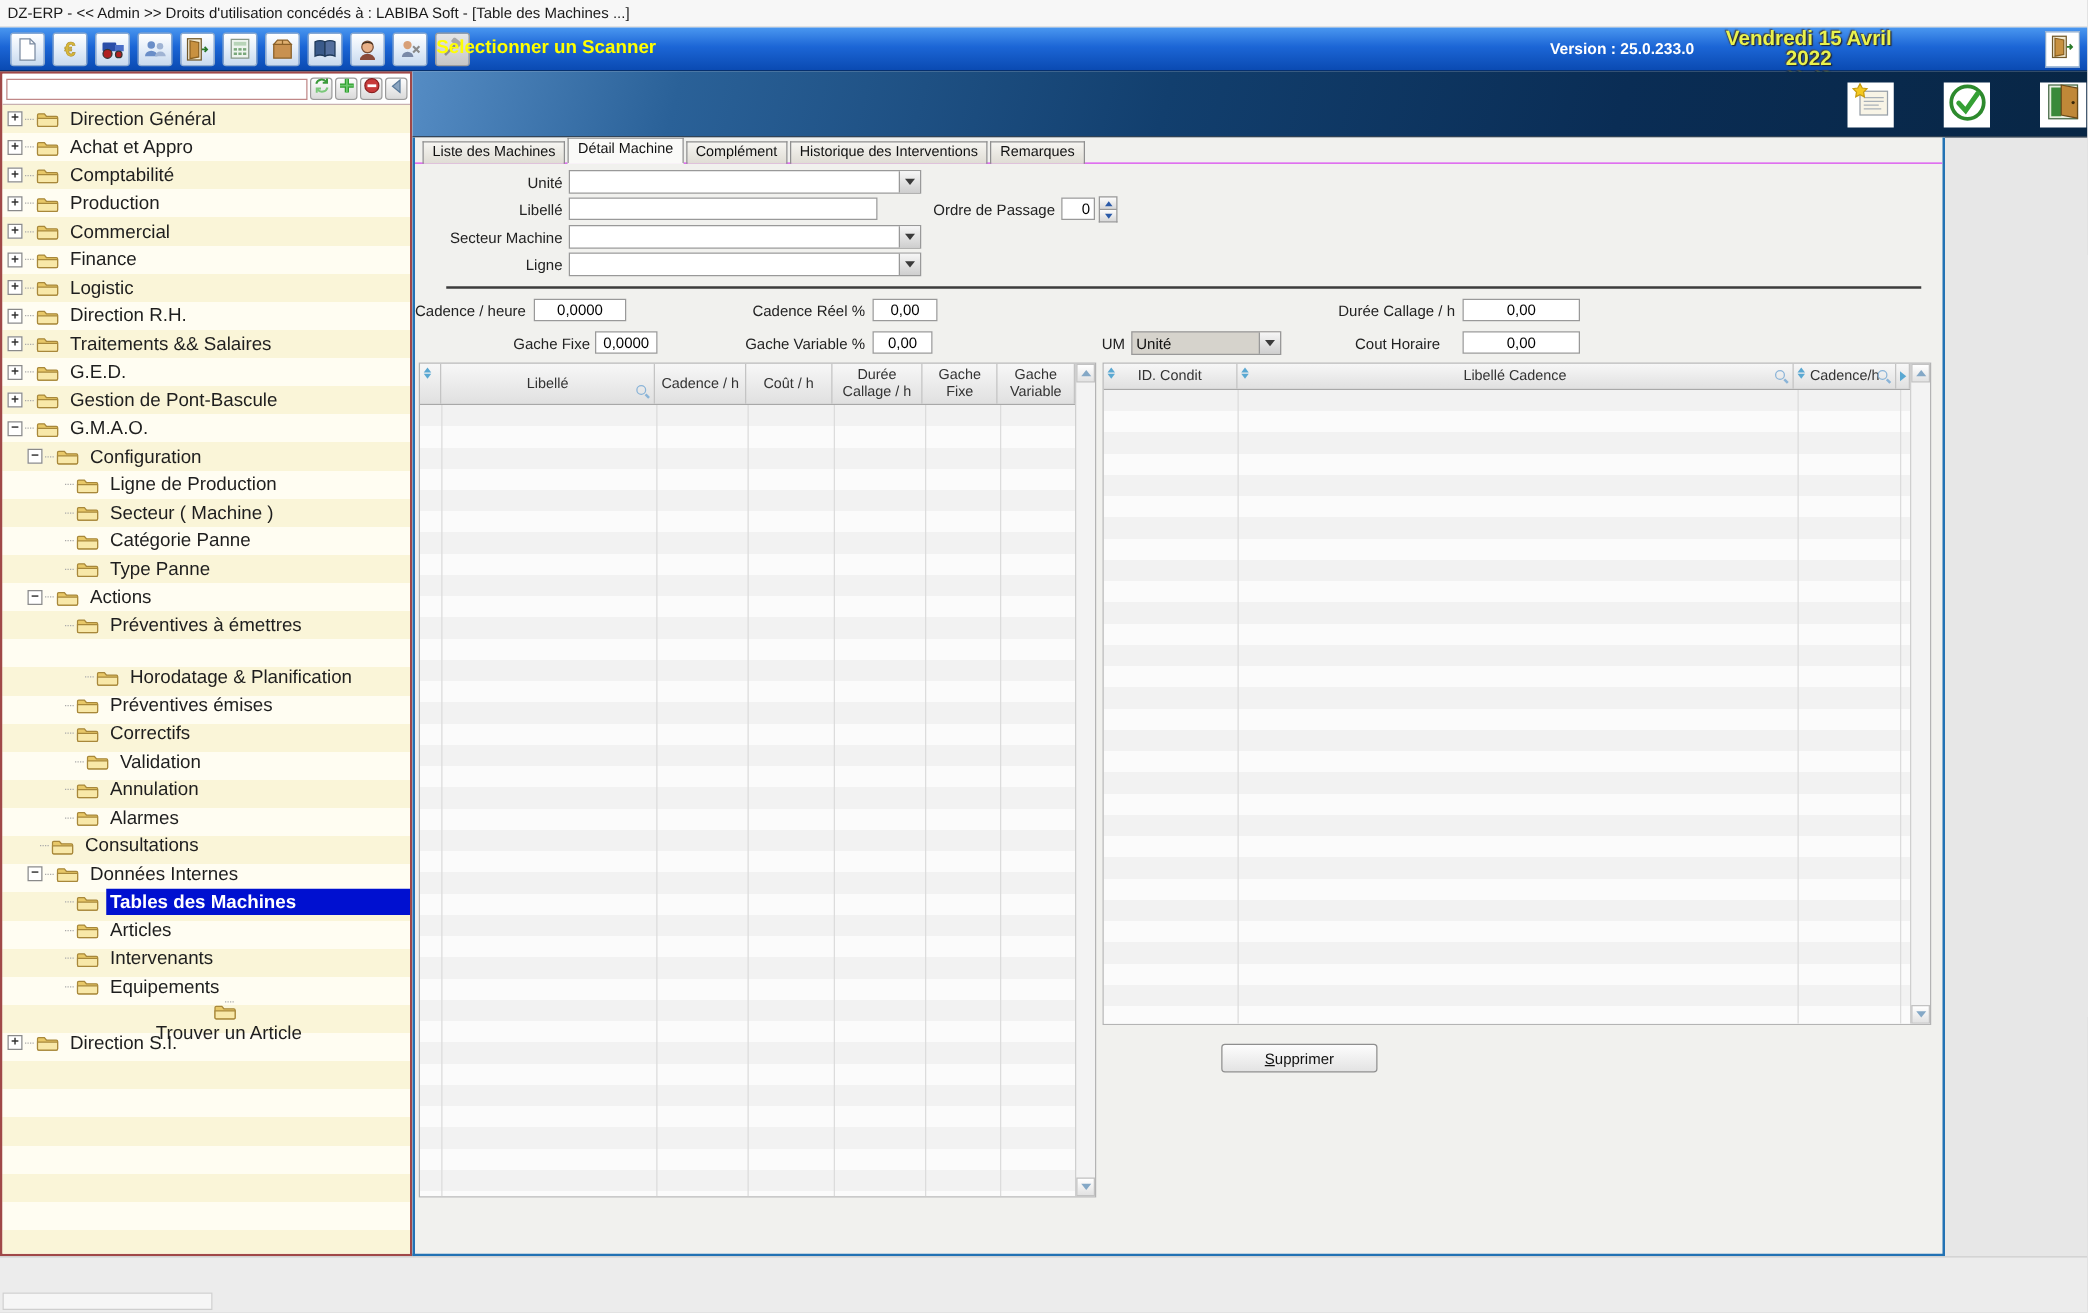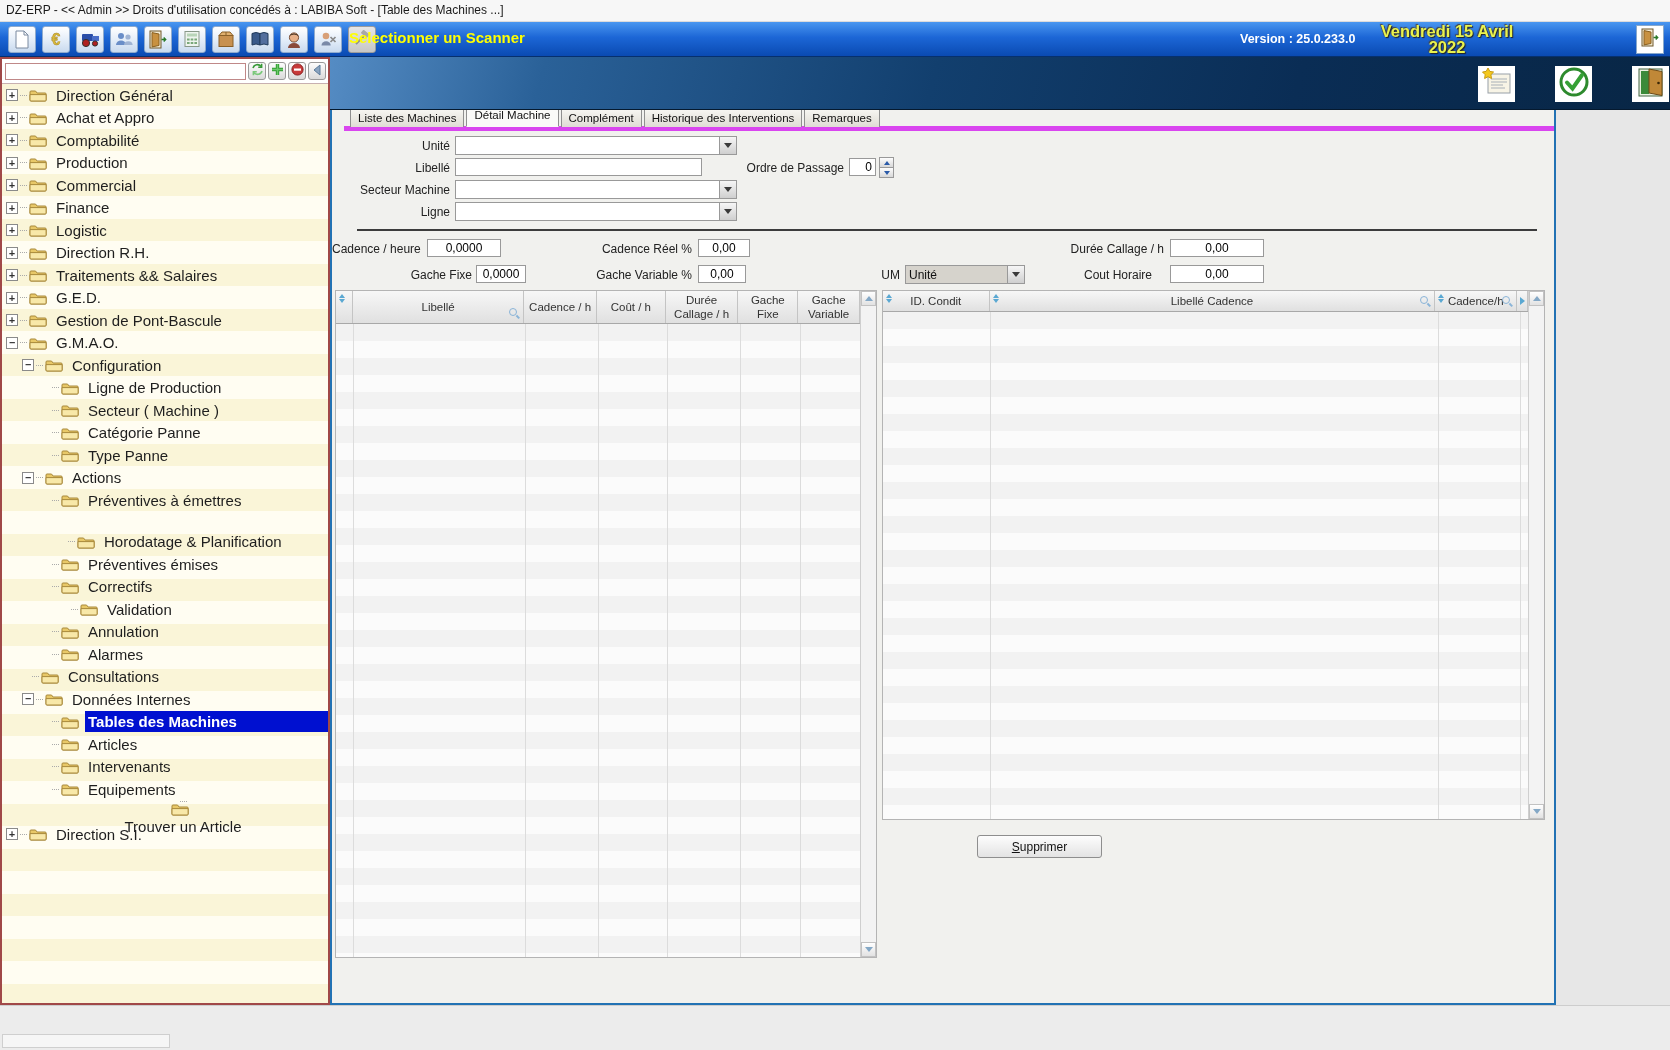--- a/index.html
+++ b/index.html
@@ -41,21 +41,21 @@
   
   .main { flex:1; display:flex; flex-direction:column; min-width:0; background:#ececec; }
   .main-header { height:53px; background:linear-gradient(105deg,#558cc4 0%,#2a6198 16%,#123f6e 45%,#0a2d55 72%,#082645 100%); position:relative; border-bottom:1px solid #05192e; }
   .hdr-btn { position:absolute; top:9px; width:37px; height:36px; background:#ffffff; display:flex; align-items:center; justify-content:center; }
 
   .content-row { flex:1; display:flex; min-height:0; }
   .content { width:1226px; background:#f1f1ee; border:2px solid #2272b4; border-top:none; position:relative; overflow:hidden; }
   .right-gap { flex:1; background:#e7e7e7; }
 
   
-  .tabstrip { position:absolute; left:12px; top:0; right:0; height:21px; border-bottom:5px solid #d946ef; }
+  .tabstrip { position:absolute; left:0; top:0; right:0; height:21px; border-bottom:1px solid #d946ef; }
   .tabs { position:absolute; left:6px; bottom:-1px; display:flex; align-items:flex-end; }
   .tab { height:18px; line-height:17px; padding:0 7px; font-size:11.5px; color:#111; background:linear-gradient(#f6f5f1,#dfdcd4); border:1px solid #8f8f8f; border-bottom:none; margin-right:2px; white-space:nowrap; }
   .tab.active { height:21px; background:#fafaf8; border-bottom:1px solid #fafaf8; font-weight:normal; }
 
   
   .flabel { position:absolute; font-size:12px; color:#222; text-align:right; white-space:nowrap; }
   .fin { position:absolute; height:18px; border:1px solid #999; background:#fff; font-size:12px; padding:0 3px; font-family:"Liberation Sans",sans-serif; }
   .num-c { text-align:center; }
   .combo { position:absolute; height:19px; border:1px solid #999; background:#fff; }
   .combo-val { position:absolute; left:3px; top:2px; right:20px; font-size:12px; color:#111; overflow:hidden; white-space:nowrap; }
@@ -472,21 +472,21 @@
             <span class="noexp"></span>
             <span class="stub"></span>
             <span class="folder">
               <svg width="18" height="14">
                 <path d="M1 4 a1 1 0 0 1 1 -1 h4.5 l1.6 2 h8 a1 1 0 0 1 1 1 v6 a1 1 0 0 1 -1 1 h-14.1 a1 1 0 0 1 -1 -1 z" fill="#e8c868" stroke="#a8883a"></path>
                 <path d="M1 6.6 h16.1 v5.4 a1 1 0 0 1 -1 1 h-14.1 a1 1 0 0 1 -1 -1 z" fill="#f8e8a8" stroke="#a8883a"></path>
               </svg>
             </span>
             <span class="tree-label">Correctifs</span>
           </div>
-          <div class="tree-row" style="padding-left: 55px;">
+          <div class="tree-row" style="padding-left: 44px;">
             <span class="noexp"></span>
             <span class="stub"></span>
             <span class="folder">
               <svg width="18" height="14">
                 <path d="M1 4 a1 1 0 0 1 1 -1 h4.5 l1.6 2 h8 a1 1 0 0 1 1 1 v6 a1 1 0 0 1 -1 1 h-14.1 a1 1 0 0 1 -1 -1 z" fill="#e8c868" stroke="#a8883a"></path>
                 <path d="M1 6.6 h16.1 v5.4 a1 1 0 0 1 -1 1 h-14.1 a1 1 0 0 1 -1 -1 z" fill="#f8e8a8" stroke="#a8883a"></path>
               </svg>
             </span>
             <span class="tree-label">Validation</span>
           </div>

